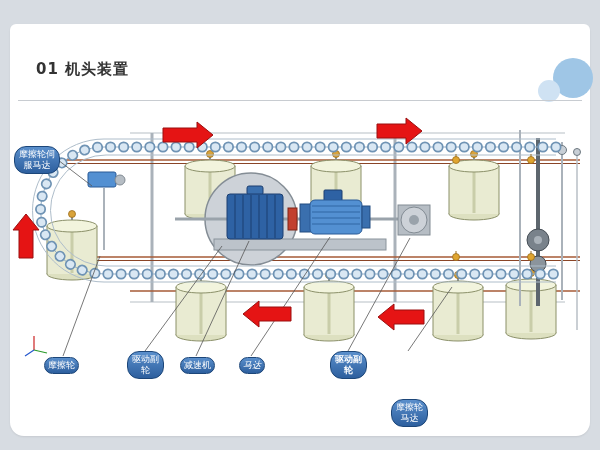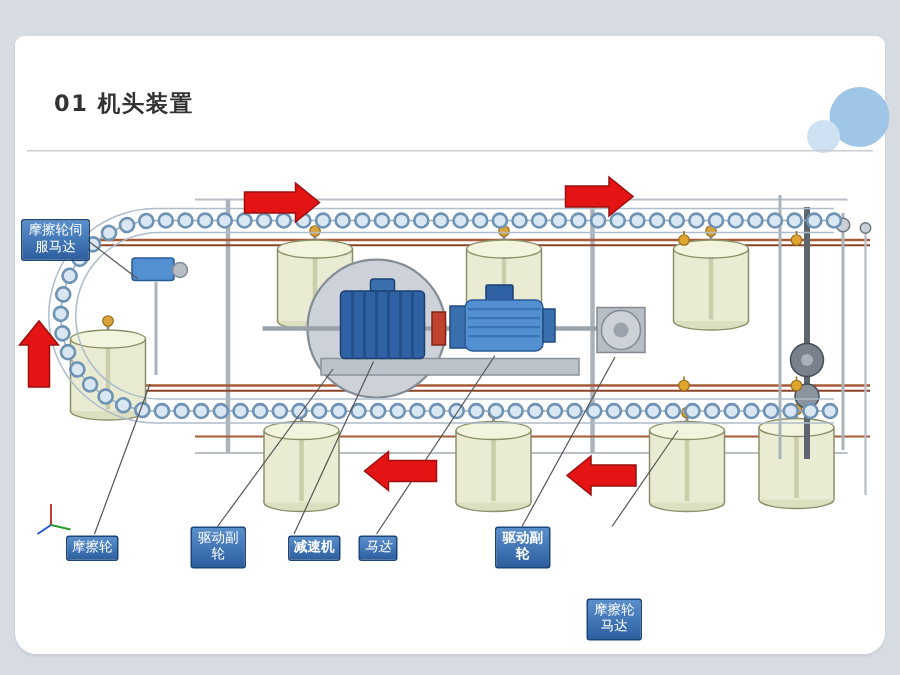--- a/index.html
+++ b/index.html
@@ -8,27 +8,27 @@
   .slide{position:absolute;left:10px;top:24px;width:580px;height:412px;background:#ffffff;
          border-radius:6px 6px 14px 14px;box-shadow:0 1px 2px rgba(0,0,0,.08);}
   .deco-circle{position:absolute;border-radius:50%;}
   .deco-big{left:553px;top:58px;width:40px;height:40px;background:#9fc6e6;}
   .deco-small{left:538px;top:80px;width:22px;height:22px;background:#cfe2f3;}
   .title{position:absolute;left:36px;top:60px;margin:0;font-size:15px;font-weight:600;
          color:#333;letter-spacing:1px;}
   .title-rule{position:absolute;left:18px;top:100px;width:564px;height:1px;background:#c8ccd1;}
   .diagram{position:absolute;left:0;top:0;width:600px;height:450px;}
   .lbl{position:absolute;background:linear-gradient(#5a8fcc,#2d5f9e);color:#fff;font-size:9px;
-       line-height:11px;padding:2px 3px;border:1px solid #1c4679;border-radius:2px;
+       line-height:11px;padding:2px 3px;border:1px solid #1c4679;border-radius:12px;
        text-align:center;box-sizing:content-box;}
   .lbl-nowrap{white-space:nowrap;}
   .lb-servo{left:14px;top:146px;width:38px;}
   .lb-friction{left:44px;top:357px;}
   .lb-main{left:127px;top:351px;width:29px;}
-  .lb-reducer{left:192px;top:357px;font-weight:bold;}
+  .lb-reducer{left:180px;top:357px;}
   .lb-motor{left:239px;top:357px;font-style:italic;}
   .lb-sub{left:330px;top:351px;width:29px;font-weight:bold;}
   .lb-fmotor{left:391px;top:351px;width:29px;margin-top:48px;}
 </style>
 </head>
 <body>
 
 <div class="stage">
   <div class="slide"></div>
   <div class="deco-circle deco-big"></div>

